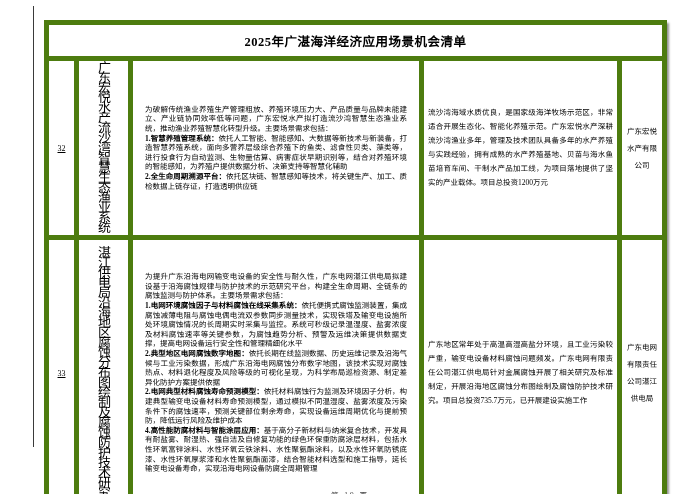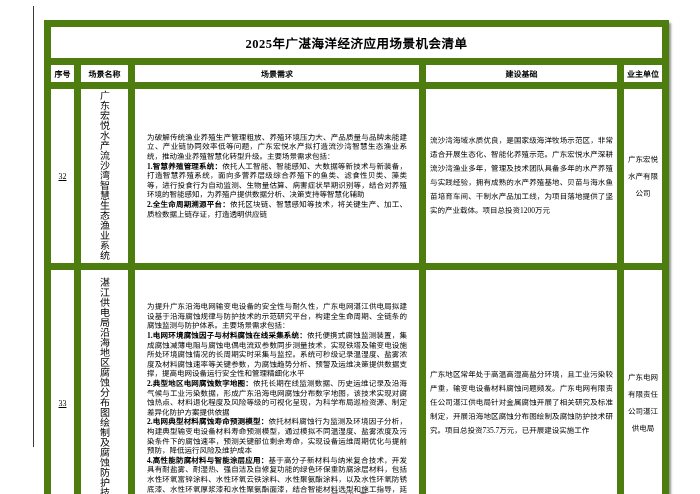--- a/index.html
+++ b/index.html
@@ -30,21 +30,21 @@
     position: absolute;
     left: 44px;
     top: 20px;
     width: 618px;
     border-collapse: collapse;
     table-layout: fixed;
     background: #ffffff;
     box-shadow: 2px 3px 2px rgba(60,60,60,0.55);
   }
   .doc-table th, .doc-table td {
-    border: 7px solid #4d7c0f;
+    border: 5px solid #4d7c0f;
     padding: 0;
     background: #fff;
   }
   .title-cell {
     height: 31px;
     font-size: 12.5px;
     font-weight: bold;
     text-align: center;
     vertical-align: middle;
     letter-spacing: 0.5px;
@@ -58,23 +58,23 @@
   }
   .row-32 td { height: 115px; }
   .row-33 td { height: 260px; }
   td.c-no {
     text-align: center;
     vertical-align: middle;
     font-size: 8px;
     text-decoration: underline;
   }
   td.c-name {
-    text-align: left;
+    text-align: right;
     vertical-align: middle;
-    font-size: 10px;
+    font-size: 13px;
     line-height: 10px;
     padding: 2px 19px;
   }
   td.c-demand {
     vertical-align: middle;
     font-size: 7.5px;
     line-height: 9.6px;
     padding: 3px 12px;
     text-align: justify;
   }
@@ -116,27 +116,20 @@
       <col style="width:30px">
       <col style="width:54px">
       <col style="width:291px">
       <col style="width:198px">
       <col style="width:45px">
     </colgroup>
     <thead>
       <tr>
         <th colspan="5" class="title-cell">2025年广湛海洋经济应用场景机会清单</th>
       </tr>
-      <tr class="head-row">
-        <th>序号</th>
-        <th>场景名称</th>
-        <th>场景需求</th>
-        <th>建设基础</th>
-        <th>业主单位</th>
-      </tr>
     </thead>
     <tbody>
       <tr class="row-32">
         <td class="c-no">32</td>
         <td class="c-name">广东宏悦水产流沙湾智慧生态渔业系统</td>
         <td class="c-demand">
           <p>为破解传统渔业养殖生产管理粗放、养殖环境压力大、产品质量与品牌未能建立、产业链协同效率低等问题，广东宏悦水产拟打造流沙湾智慧生态渔业系统，推动渔业养殖智慧化转型升级。主要场景需求包括：</p>
           <p><b>1.智慧养殖管理系统：</b><span>依托人工智能、智能感知、大数据等新技术与新装备，打造智慧养殖系统，面向多营养层级综合养殖下的鱼类、滤食性贝类、藻类等，进行投食行为自动监测、生物量估算、病害症状早期识别等，结合对养殖环境的智能感知，为养殖户提供数据分析、决策支持等智慧化辅助</span></p>
           <p><b>2.全生命周期溯源平台：</b><span>依托区块链、智慧感知等技术，将关键生产、加工、质检数据上链存证，打造透明供应链</span></p>
         </td>

